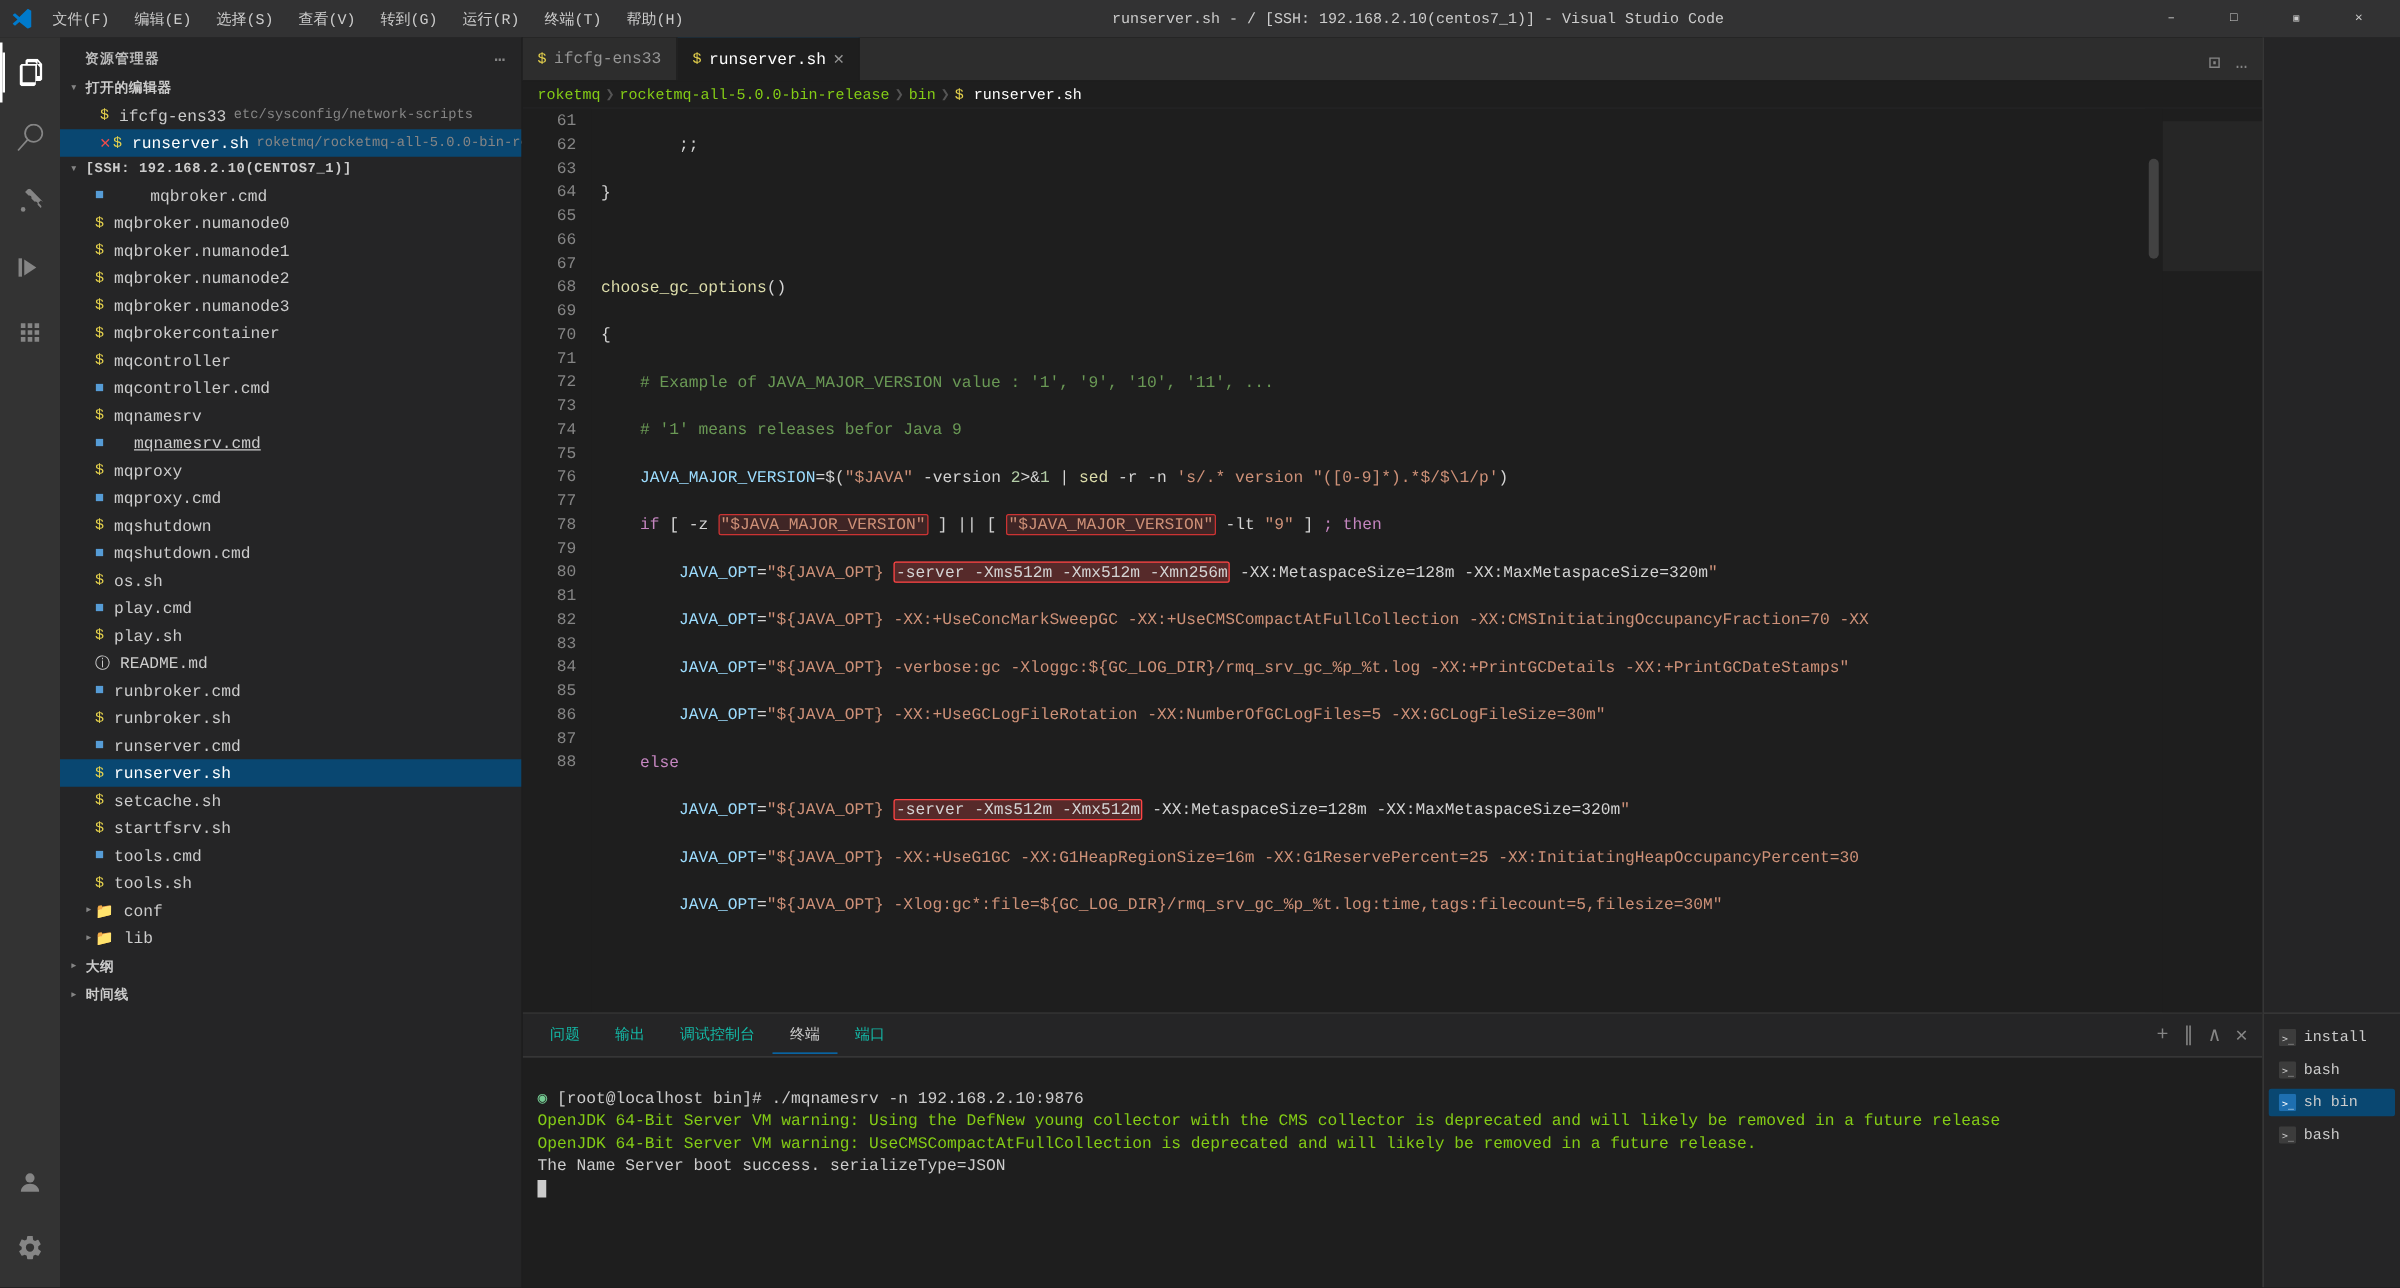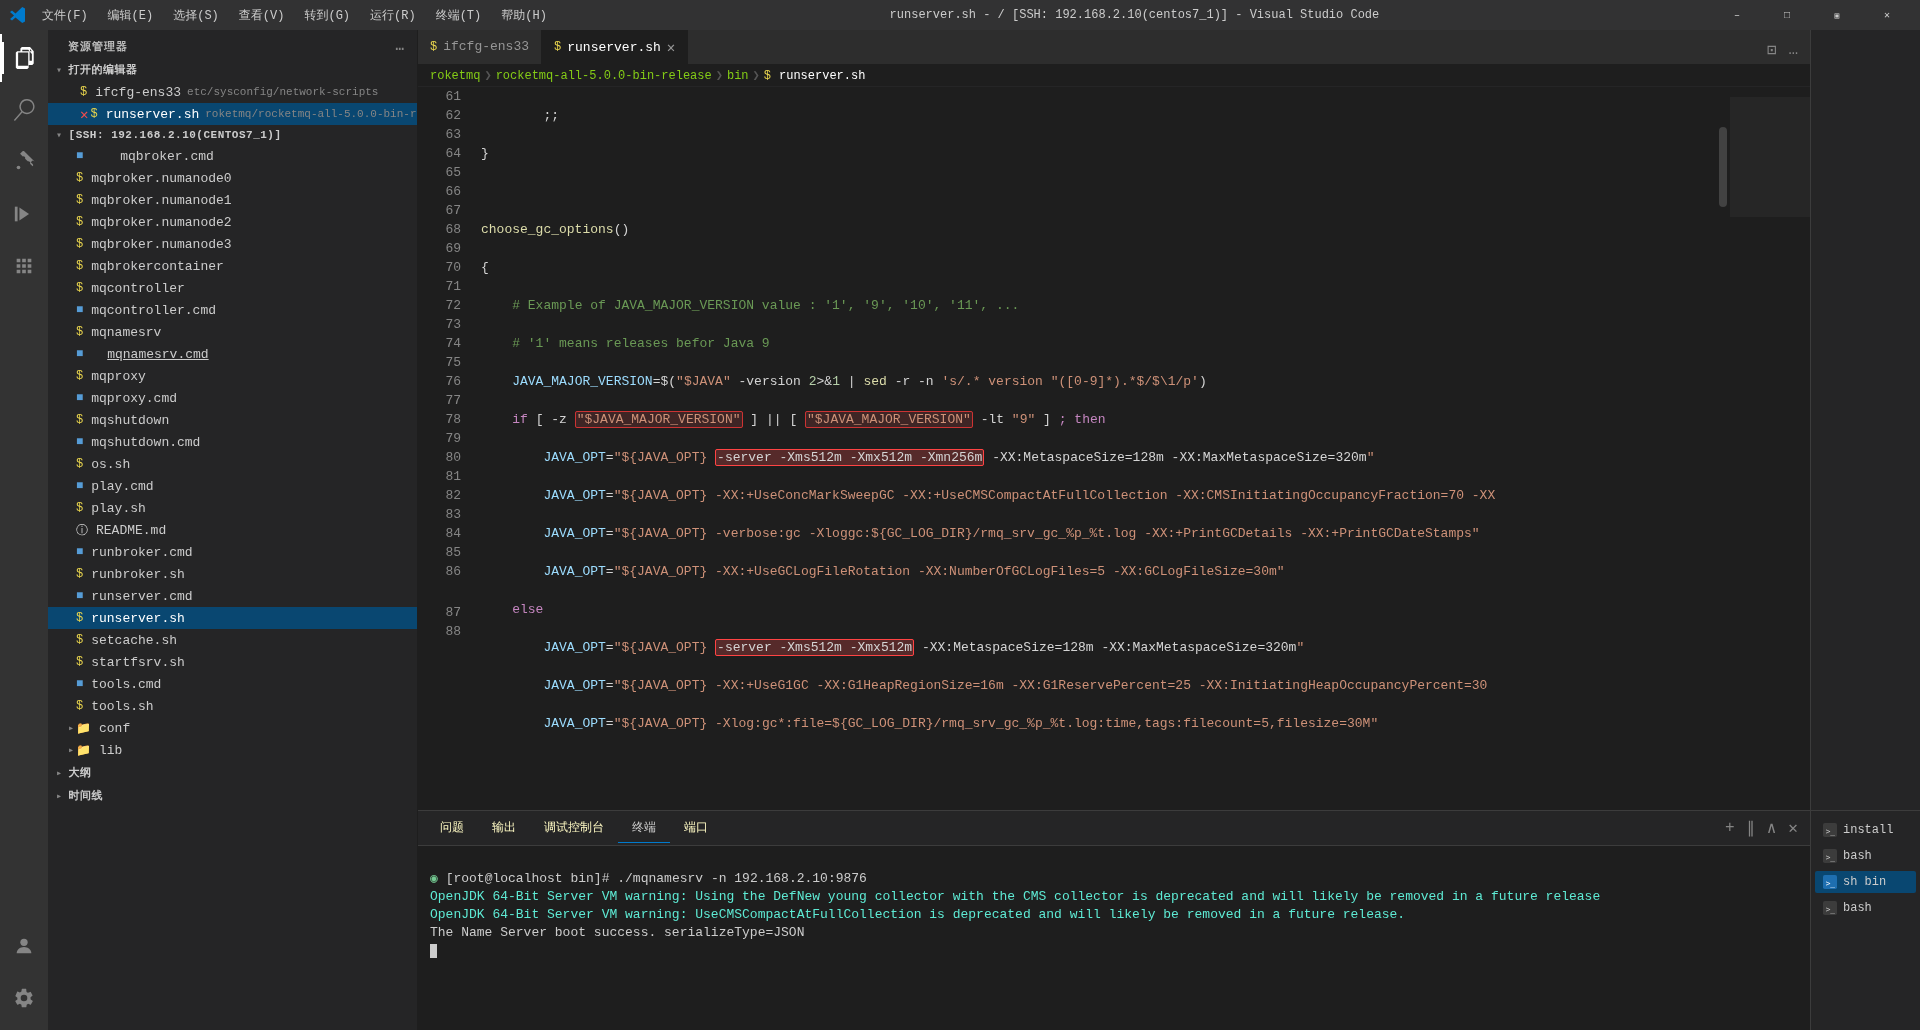--- a/index.html
+++ b/index.html
@@ -338,21 +338,21 @@
       background: #252526;
       display: flex;
       align-items: center;
       padding: 0 8px;
       gap: 0;
       border-bottom: 1px solid #3c3c3c;
     }
     .terminal-tab {
       padding: 6px 14px;
       font-size: 12px;
-      color: #fef9c3;
+      color: #14b8a6;
       cursor: pointer;
       border-bottom: 1px solid transparent;
     }
     .terminal-tab.active {
       color: #cccccc;
       border-bottom: 1px solid #007acc;
     }
     #terminal-tab-right {
       margin-left: auto;
       display: flex;
@@ -370,21 +370,21 @@
       padding: 6px 12px;
       font-size: 13px;
       line-height: 18px;
       color: #cccccc;
       overflow-y: auto;
       white-space: pre-wrap;
       font-family: 'Consolas', 'Courier New', monospace;
     }
     .terminal-prompt { color: #73c991; }
     .terminal-cmd { color: #cccccc; }
-    .terminal-warn { color: #5eead4; }
+    .terminal-warn { color: #84cc16; }
     .terminal-success { color: #cccccc; }
     .terminal-cursor {
       display: inline-block;
       width: 7px;
       height: 14px;
       background: #cccccc;
       vertical-align: text-bottom;
     }
 
     
@@ -719,21 +719,21 @@
             <div style="line-height:19px;">77</div>
             <div style="line-height:19px;">78</div>
             <div style="line-height:19px;">79</div>
             <div style="line-height:19px;">80</div>
             <div style="line-height:19px;">81</div>
             <div style="line-height:19px;">82</div>
             <div style="line-height:19px;">83</div>
             <div style="line-height:19px;">84</div>
             <div style="line-height:19px;">85</div>
             <div style="line-height:19px;">86</div>
-            <div style="line-height:19px;margin-top:22px;">87</div>
+            <div style="line-height:19px;">87</div>
             <div style="line-height:19px;">88</div>
           </div>
 
           <div id="code-content">
 <span class="line-code">        <span class="punct">;;</span></span>
 <span class="line-code"><span class="punct">}</span></span>
 <span class="line-code"></span>
 <span class="line-code"><span class="fn">choose_gc_options</span><span class="punct">()</span></span>
 <span class="line-code"><span class="punct">{</span></span>
 <span class="line-code">    <span class="cmt"># Example of JAVA_MAJOR_VERSION value : '1', '9', '10', '11', ...</span></span>

